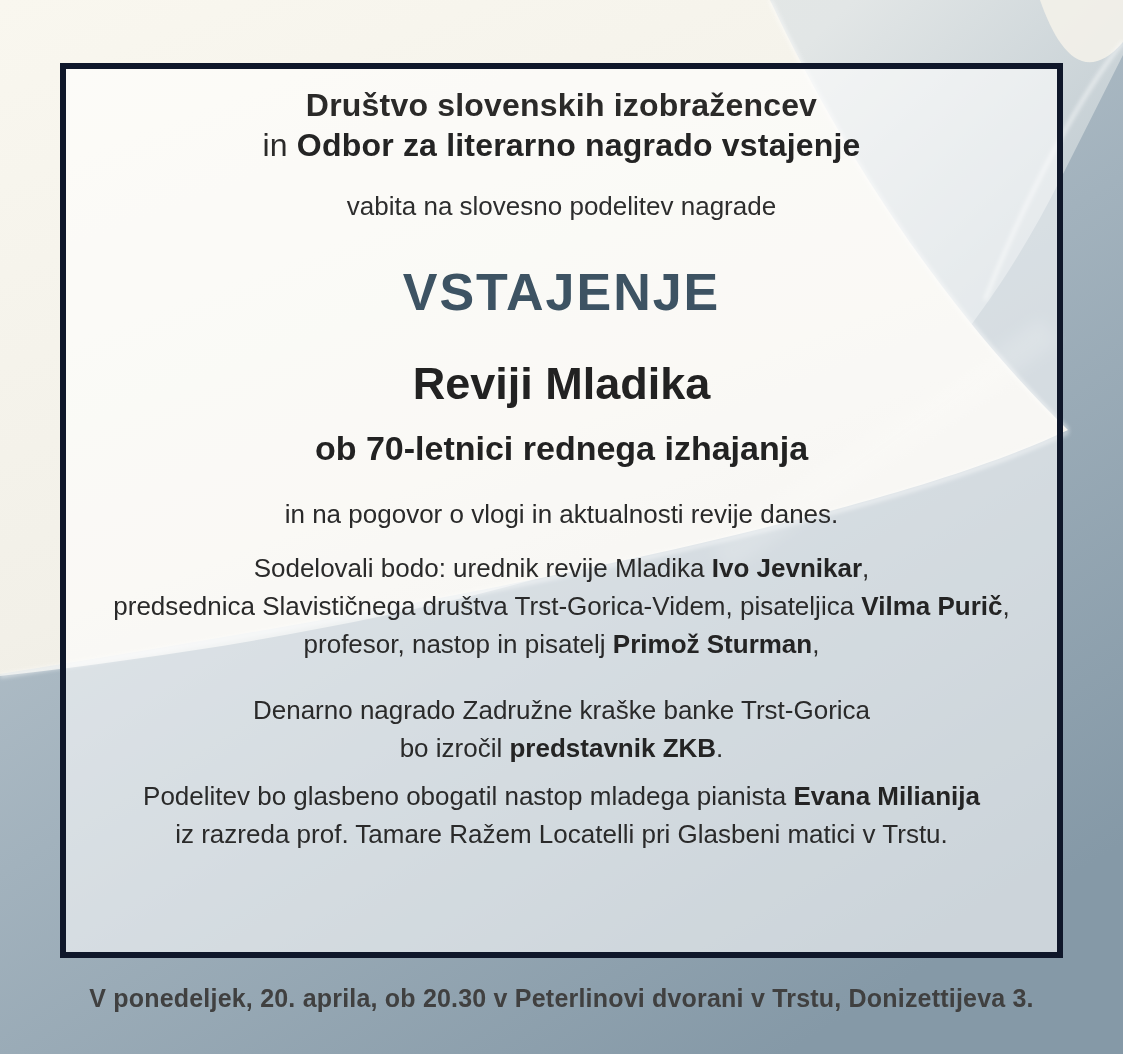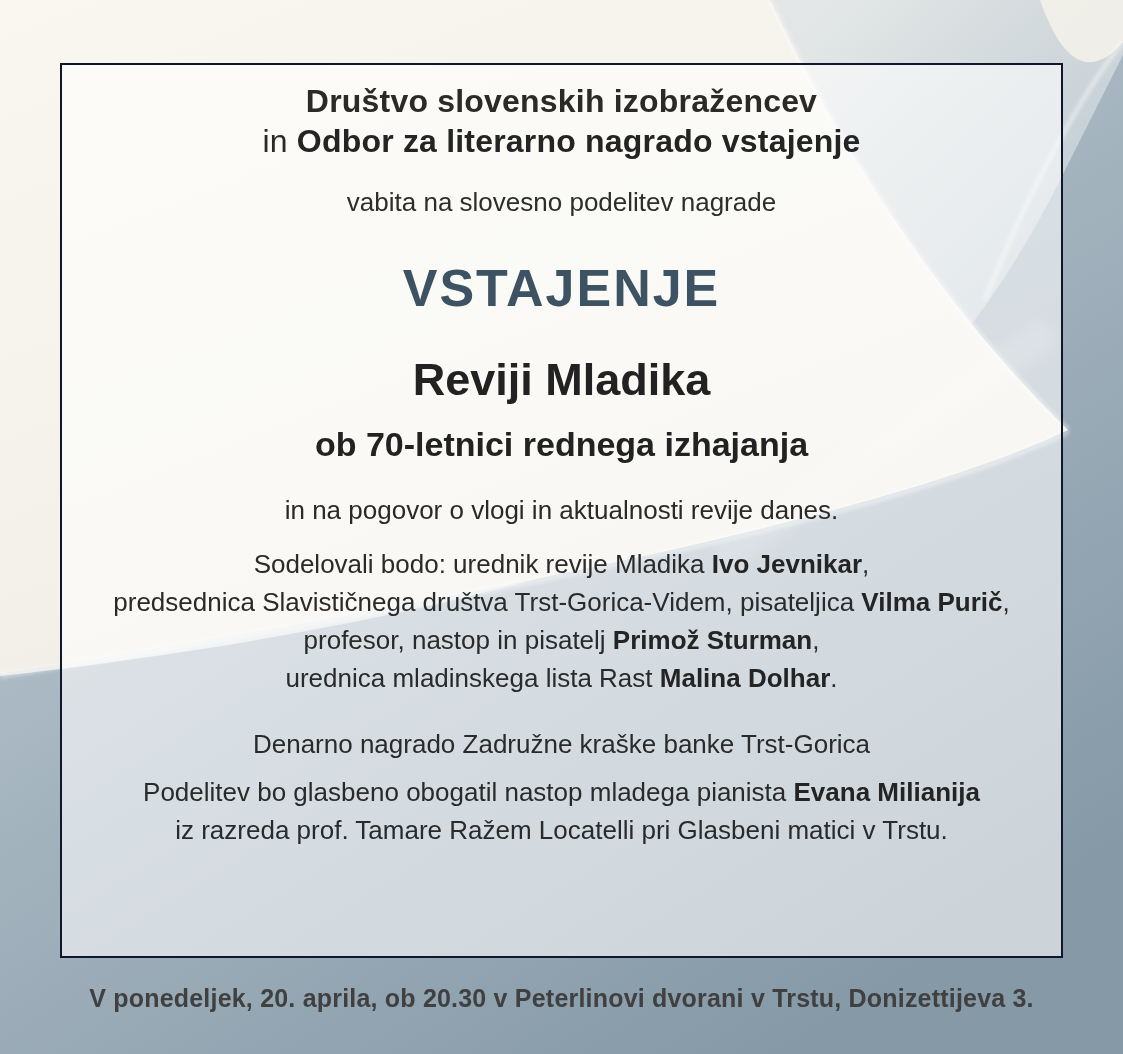--- a/index.html
+++ b/index.html
@@ -18,21 +18,21 @@
     height: 1054px;
     display: block;
   }
   .invite-box {
     position: absolute;
     left: 60px;
     top: 63px;
     width: 1003px;
     height: 895px;
     box-sizing: border-box;
-    border: 2px solid #0f172a;
+    border: 6px solid #0f172a;
     background: rgba(255, 255, 255, 0.58);
     text-align: center;
     overflow: hidden;
   }
   .org { font-size: 32px; line-height: 40px; font-weight: bold; letter-spacing: 0.2px; color: #2b2a29; }
   .org-first { margin-top: 16px; }
   .org .prefix { font-weight: normal; }
   .intro { margin-top: 24px; font-size: 26px; line-height: 34px; color: #2d2d2d; }
   .award {
     margin-top: 30px;
@@ -121,25 +121,25 @@
     <div class="recipient">Reviji Mladika</div>
 
     <div class="occasion">ob 70-letnici rednega izhajanja</div>
 
     <div class="subtitle">in na pogovor o vlogi in aktualnosti revije danes.</div>
 
     <div class="para participants">
       <div><span>Sodelovali bodo: urednik revije Mladika </span><strong>Ivo Jevnikar</strong><span>,</span></div>
       <div><span>predsednica Slavističnega društva Trst-Gorica-Videm, pisateljica </span><strong>Vilma Purič</strong><span>,</span></div>
       <div><span>profesor, nastop in pisatelj </span><strong>Primož Sturman</strong><span>,</span></div>
-      <div><span>urednica mladinskega lista Rast </span><strong>Malina Dolhar</strong><span>.</span></div>
     </div>
 
     <div class="para money">
       <div>Denarno nagrado Zadružne kraške banke Trst-Gorica</div>
+      <div><span>bo izročil </span><strong>predstavnik ZKB</strong><span>.</span></div>
     </div>
 
     <div class="para music">
       <div><span>Podelitev bo glasbeno obogatil nastop mladega pianista </span><strong>Evana Milianija</strong></div>
       <div>iz razreda prof. Tamare Ražem Locatelli pri Glasbeni matici v Trstu.</div>
     </div>
 
   </div>
 
   <div class="footer-line">V ponedeljek, 20. aprila, ob 20.30 v Peterlinovi dvorani v Trstu, Donizettijeva 3.</div>

